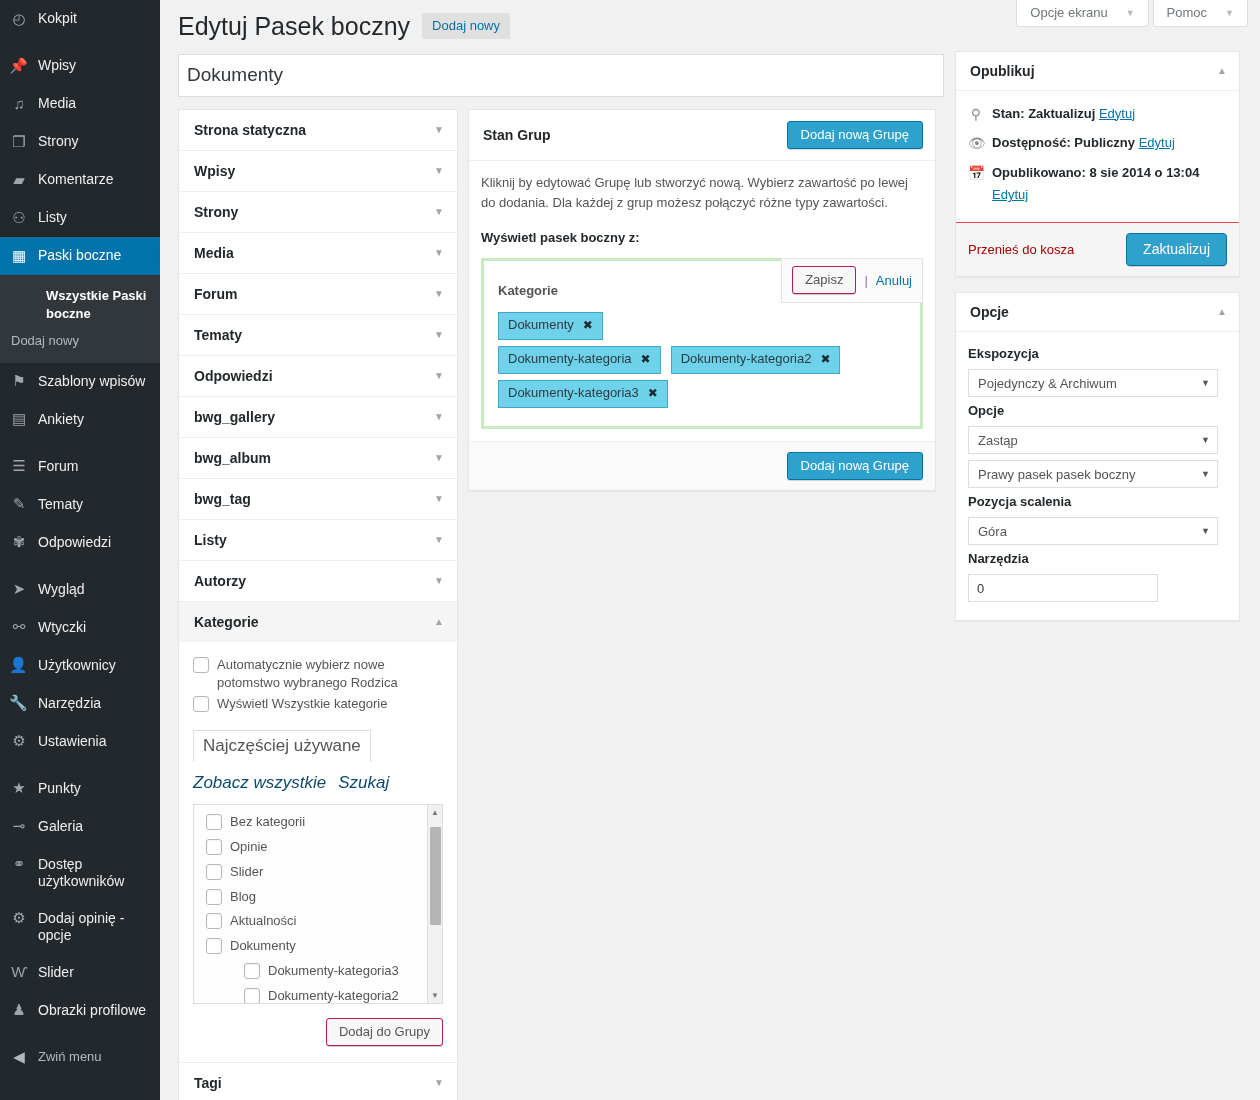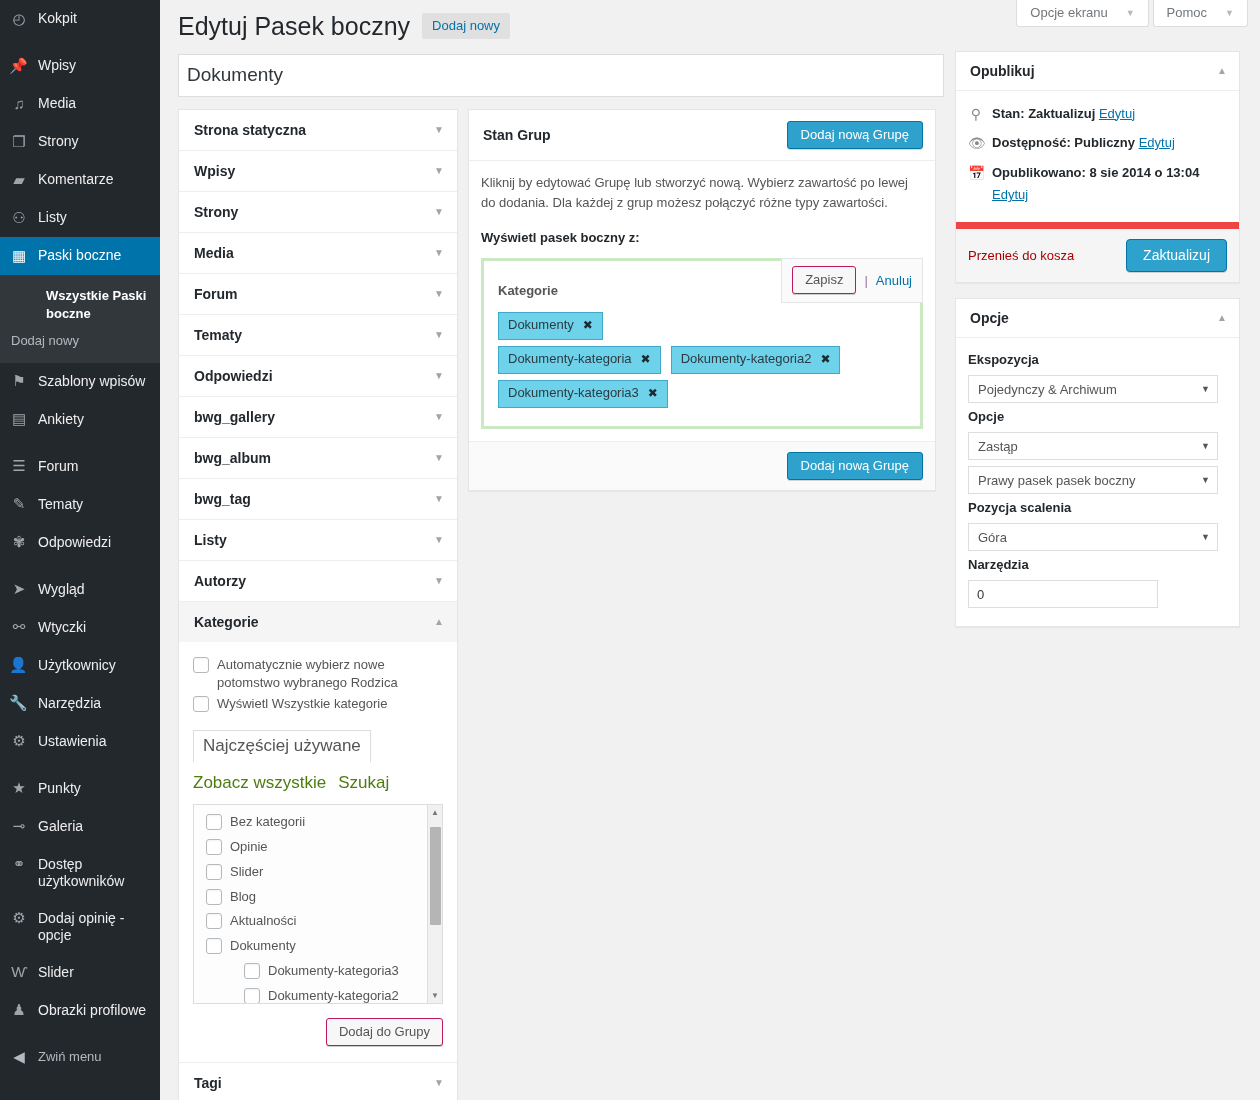--- a/index.html
+++ b/index.html
@@ -135,21 +135,21 @@
   
   .cat-tabs {
     display:flex; flex-wrap:wrap; align-items:flex-end;
     gap:12px; margin-top:15px; font-size:17px;
   }
   .cat-tab {
     background:#f6f6f6; border:1px solid #ddd; border-bottom:none;
     padding:5px 9px 6px 9px; color:#555; cursor:pointer;
     position:relative; top:1px; background:#fff;
   }
-  .cat-tab-link { color:#4d7c0f; cursor:pointer; padding-bottom:5px; }
+  .cat-tab-link { color:#0c4a6e; cursor:pointer; padding-bottom:5px;font-style:italic; }
 
   .catlist-wrap {
     border:1px solid #ddd; background:#fdfdfd;
     height:200px; margin-top:6px; overflow:hidden;
     position:relative; padding:8px 0 0 0;
   }
   .catlist { padding:0 0 0 12px; }
   .catlist .cbrow { margin-bottom:6px; }
   .catlist .child { padding-left:38px; }
   .scrollbar {
@@ -214,21 +214,21 @@
   
   .pub-row {
     display:flex; align-items:flex-start; gap:8px;
     font-size:13px; color:#555; line-height:1.7; margin-bottom:6px;
   }
   .pub-ico { color:#888; width:16px; min-width:16px; text-align:center; font-size:14px; }
   .pub-row b { color:#23282d; }
   .pub-row a, .pub-edit { color:#0073aa; text-decoration:underline; cursor:pointer; }
   #major-publishing-actions {
     display:flex; align-items:center; justify-content:space-between;
-    border-top:7px solid #ef4444; background:#f5f5f5;
+    border-top:1px solid #ef4444; background:#f5f5f5;
     padding:10px 12px;
   }
   .trash-link { color:#a00; font-size:13px; cursor:pointer; }
   .btn-publish {
     background:#2ea2cc; border:1px solid #0074a2;
     border-radius:4px; box-shadow:0 1px 0 rgba(0,0,0,.15);
     color:#fff; font-size:14px; padding:7px 16px 8px 16px; cursor:pointer;
   }
 
   

